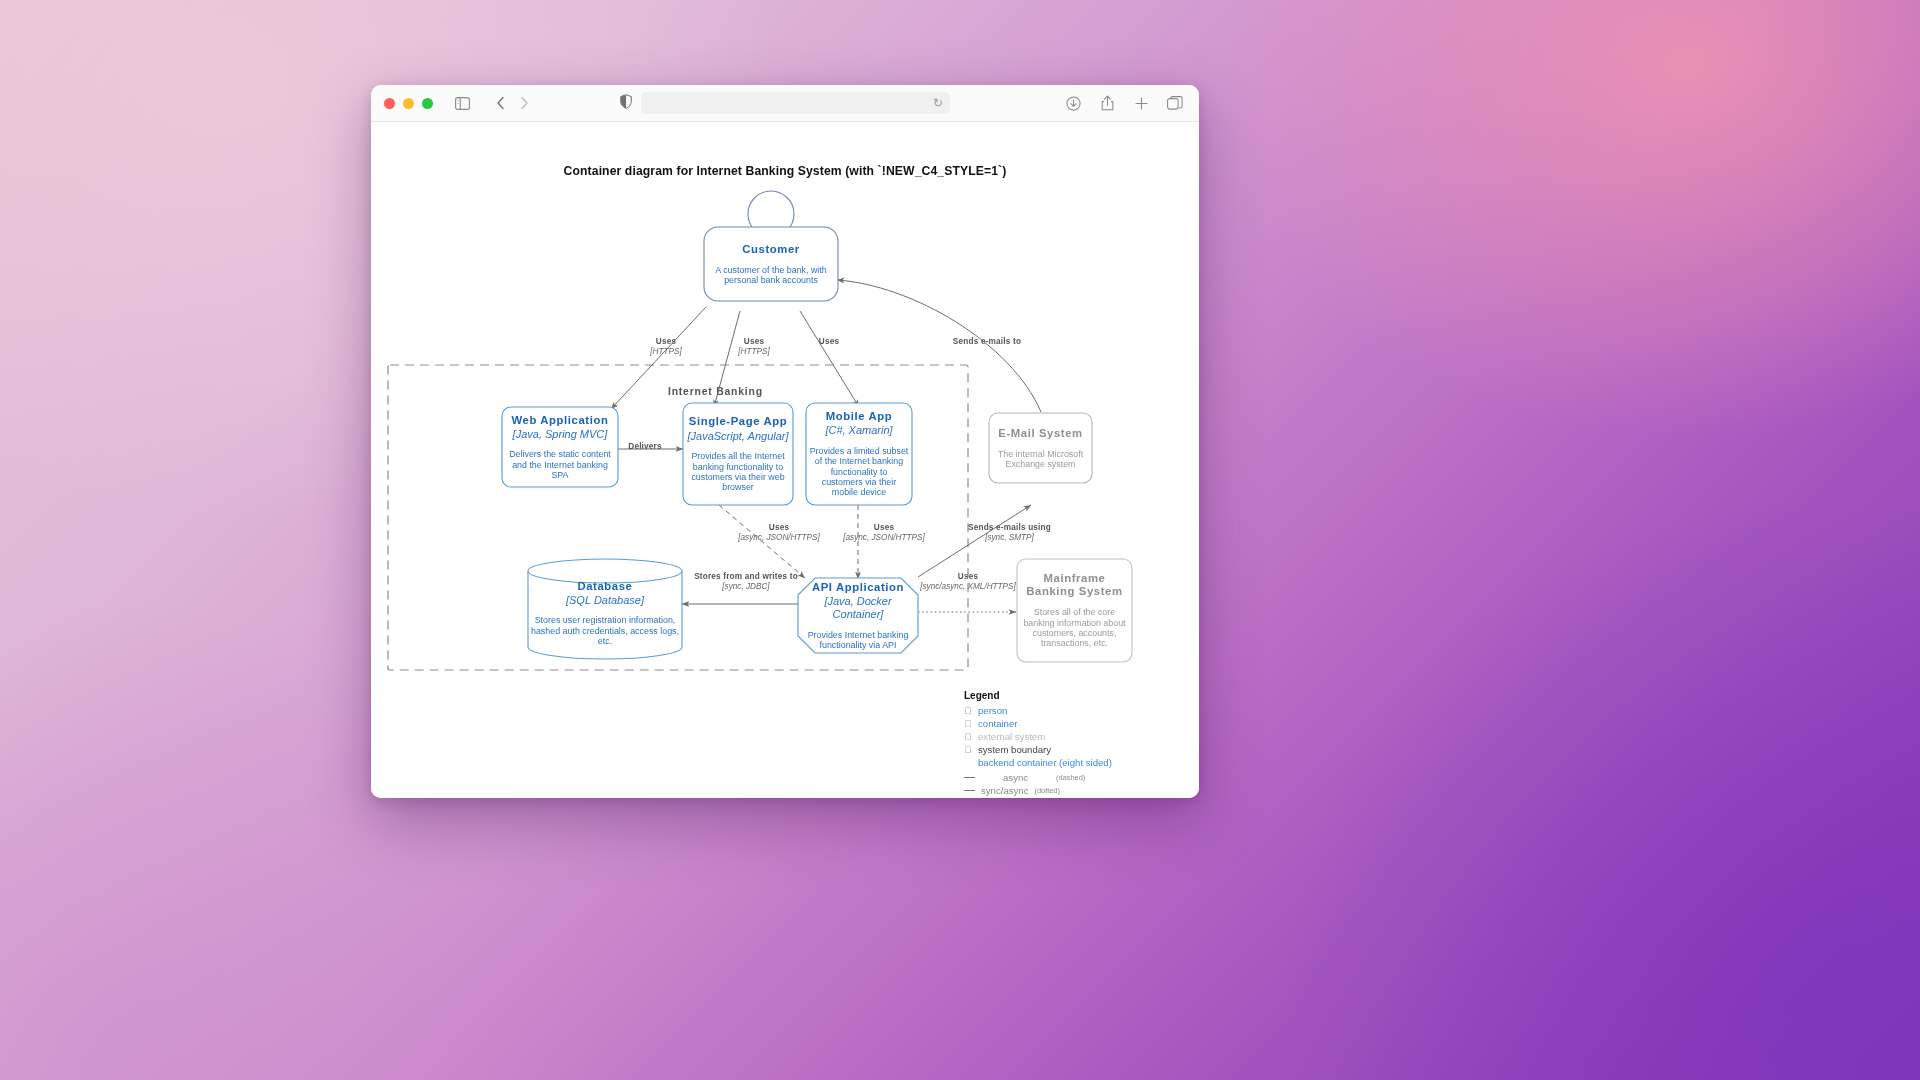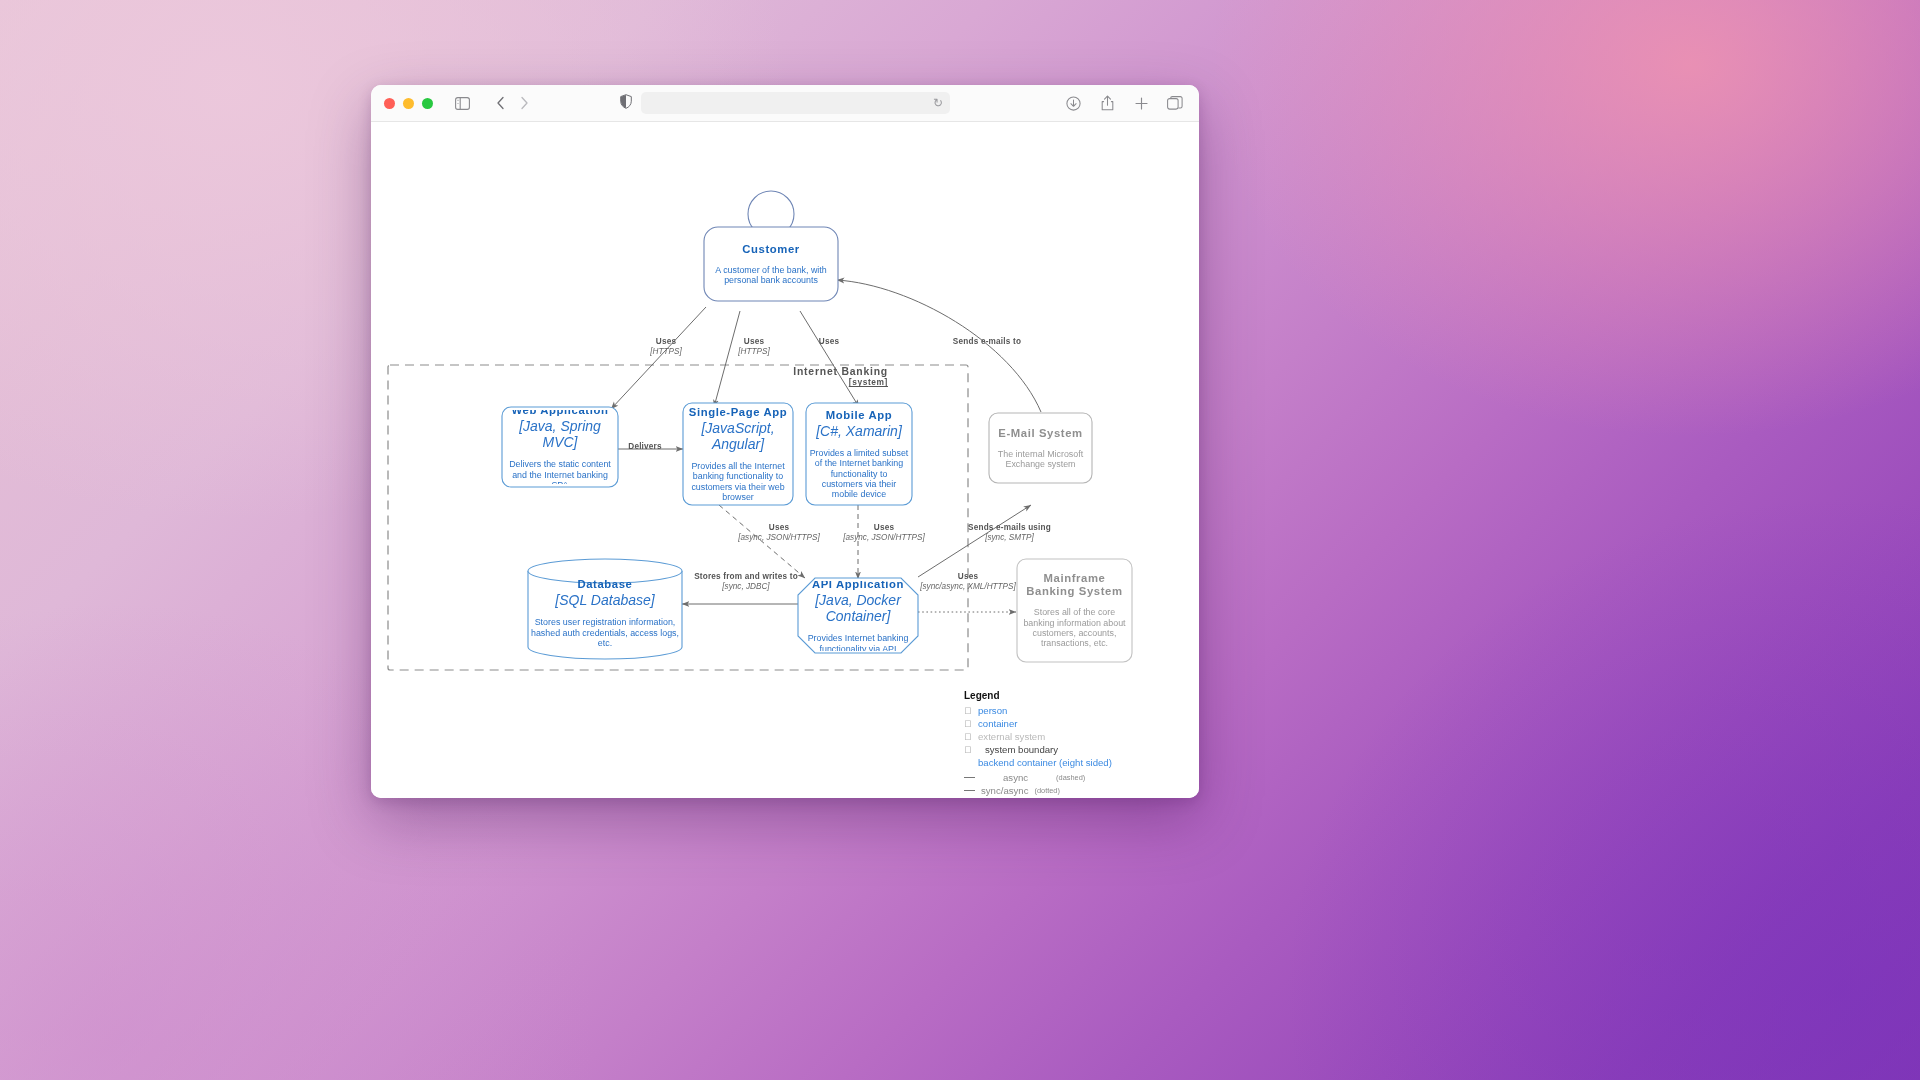--- a/index.html
+++ b/index.html
@@ -102,45 +102,45 @@
   svg.diagram {
     position:absolute; left:0; top:0;
     width: 828px; height: 676px;
   }
 
   
   .node { width:100%; height:100%; display:flex; flex-direction:column;
           align-items:center; justify-content:center; text-align:center;
           line-height:1.16; }
   .n-title { font-weight:bold; font-size:11.3px; letter-spacing:.6px; }
-  .n-tech  { font-style:italic; font-size:14px; margin-top:1px; }
+  .n-tech  { font-style:italic; font-size:11px; margin-top:1px; }
   .n-desc  { font-size:8.9px; margin-top:9px; }
   .blue .n-title,.blue .n-tech,.blue .n-desc { color:#2a72c7; }
   .blue .n-title { color:#1663b8; }
   .grey .n-title,.grey .n-tech,.grey .n-desc { color:#9b9b9b; }
   .grey .n-title { color:#8f8f8f; }
 
   .rel { text-align:center; line-height:1.2; }
   .rel-main { font-size:8.2px; font-weight:bold; color:#555; letter-spacing:.2px; }
   .rel-tech { font-size:8.2px; font-style:italic; color:#666; }
 
-  .bnd-label { text-align:right; line-height:1.18; }
+  .bnd-label { text-align:left; line-height:1.18;margin-top:20px; }
   .bnd-name { font-size:10.4px; font-weight:bold; color:#555; letter-spacing:.8px; }
   .bnd-type { font-size:8.4px; font-weight:bold; color:#555; letter-spacing:.6px;text-decoration:underline; }
 
   
   .legend { position:absolute; left:1010px; top:700px; }
   .legend-h { font-size:10px; font-weight:bold; color:#111; margin-bottom:3px; }
   .lg-row { display:flex; align-items:center; gap:6px; height:13px; }
   .lg-row .g { font-size:9.6px; color:#6f6f6f; font-family:"DejaVu Sans", sans-serif;
                display:inline-block; width:8px; text-align:center; }
   .lg-txt { font-size:9.6px; }
   .lg-blue  { color:#3b8ae2; }
   .lg-grey  { color:#b9b9b9; }
-  .lg-dark  { color:#444;margin-left:7px; }
+  .lg-dark  { color:#444; }
   .lg-sub   { font-size:7.4px; color:#8a8a8a;text-align:center; }
   .lg-indent { padding-left:14px; }
   .lg-dash { display:inline-block; width:11px; border-top:1.4px solid #777; }
 </style>
 </head>
 <body>
 
 <div class="window">
 
   <div class="titlebar">
@@ -208,20 +208,21 @@
         <svg width="16" height="14" viewBox="0 0 16 14" fill="none" stroke="currentColor" stroke-width="1.05">
           <rect x="0.6" y="2.6" width="10.5" height="10.5" rx="2"></rect>
           <path d="M3.6 2.4 V2.3 A1.8 1.8 0 0 1 5.4 0.6 H13.3 A1.8 1.8 0 0 1 15.1 2.4 V10.2 A1.8 1.8 0 0 1 13.4 12.0 H11.4"></path>
         </svg>
       </span>
     </div>
   </div>
 
   <div class="page">
 
+    <div class="diagram-title">Container diagram for Internet Banking System (with `!NEW_C4_STYLE=1`)</div>
 
     <svg class="diagram" viewBox="0 0 828 676">
       <defs>
         <marker id="arrGrey" markerWidth="9" markerHeight="9" refX="7.4" refY="3.2" orient="auto" markerUnits="userSpaceOnUse">
           <path d="M0,0.3 L7.6,3.2 L0,6.1 L1.9,3.2 Z" fill="#6d6d6d"></path>
         </marker>
       </defs>
 
       <rect x="17" y="243" width="580" height="305" rx="2" fill="none" stroke="#8b8b8b" stroke-width="1.2" stroke-dasharray="9 6"></rect>
       <foreignObject x="297" y="244" width="220" height="32">

